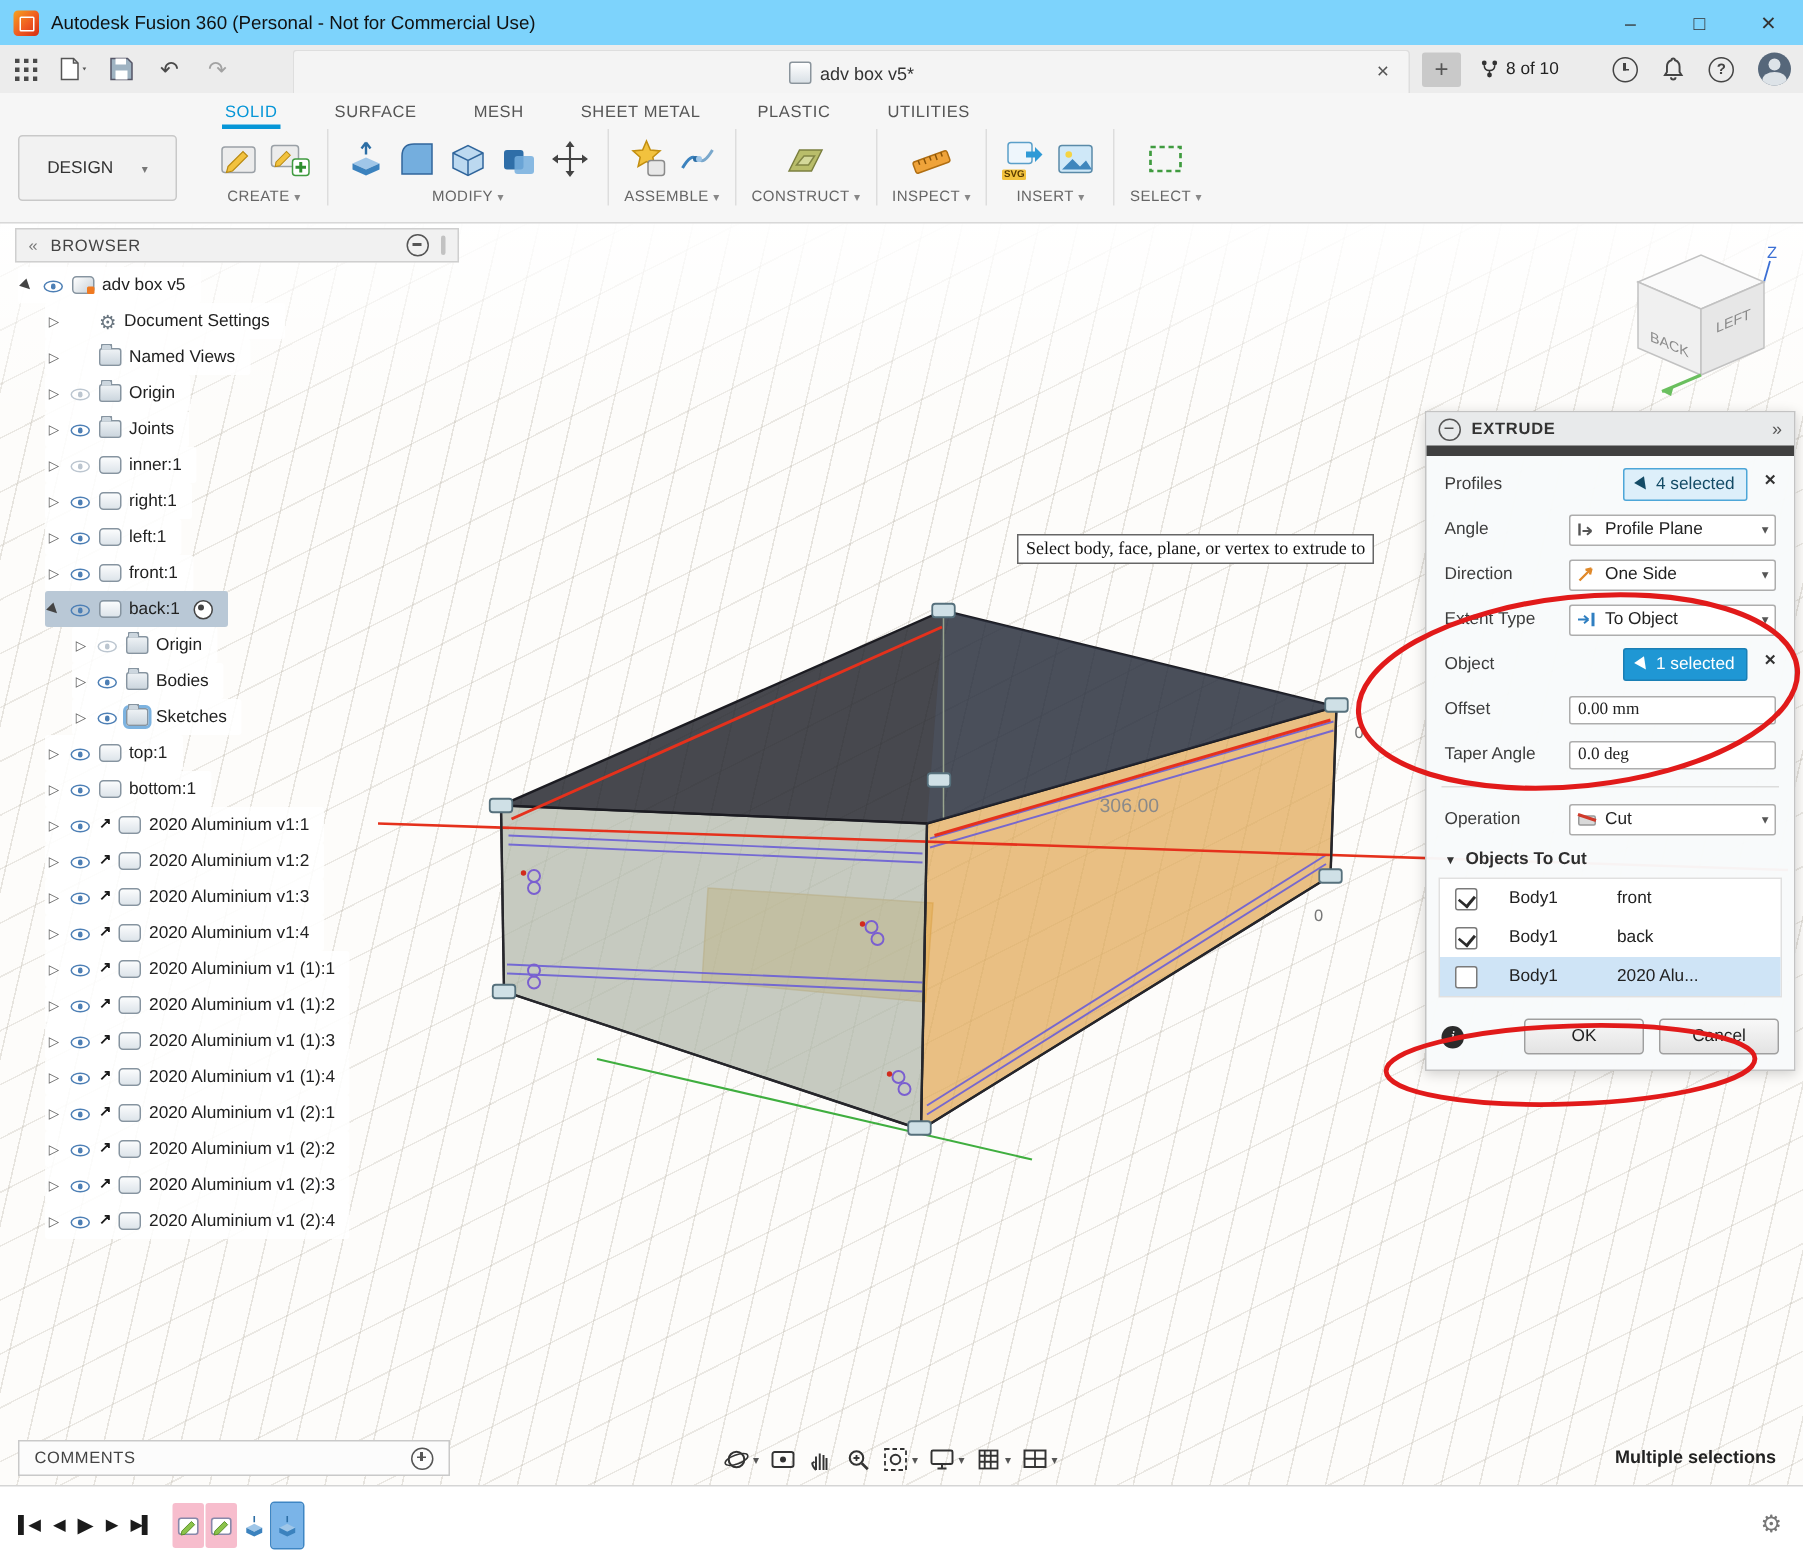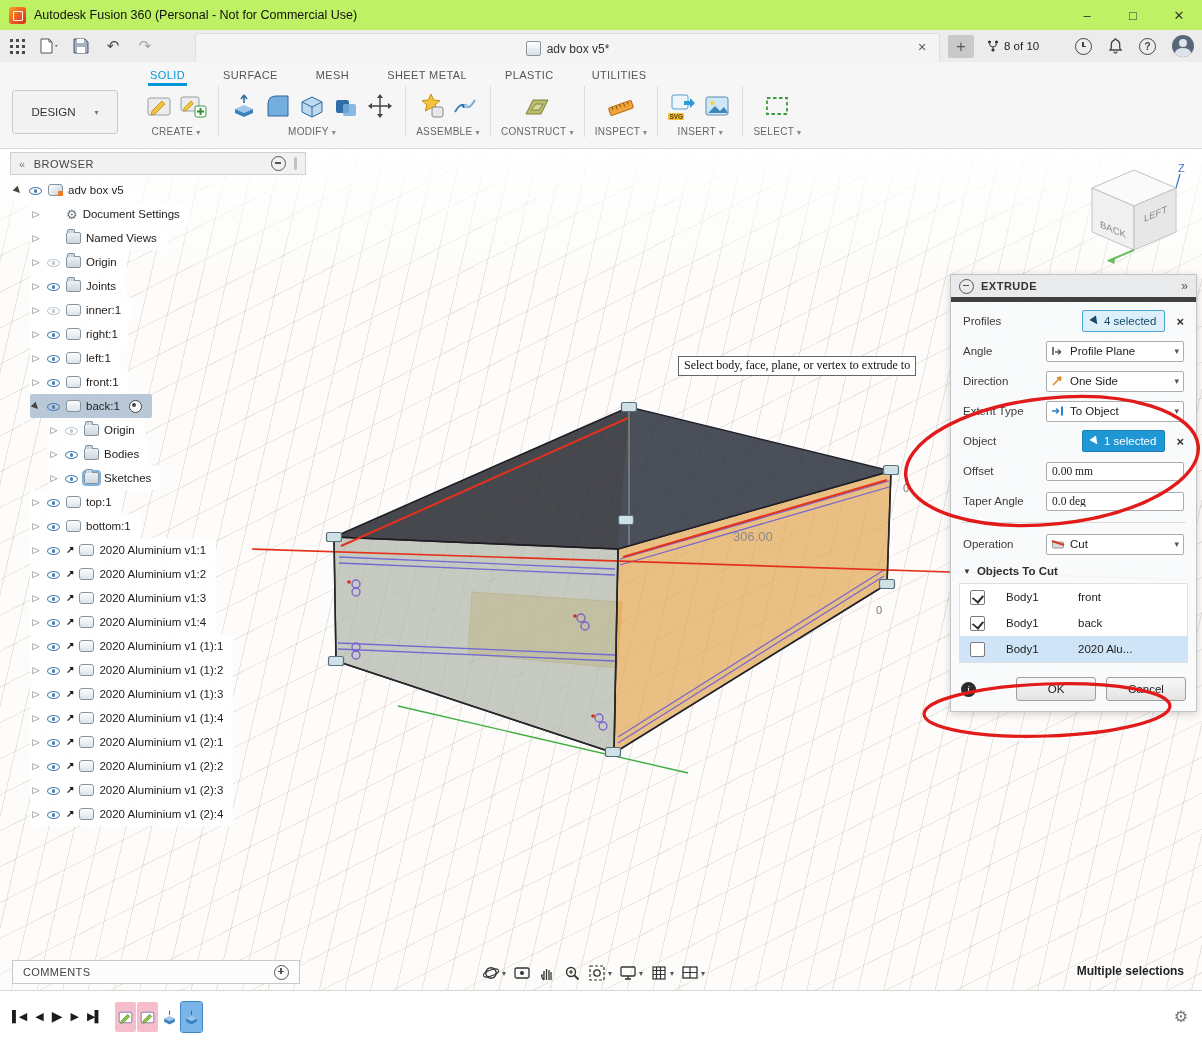--- a/index.html
+++ b/index.html
@@ -1,20 +1,20 @@
 <!DOCTYPE html>
 <html><head>
 <meta charset="utf-8">
 <style>
   html,body{margin:0;padding:0}
   body{width:1202px;height:1040px;position:relative;overflow:hidden;background:#fff;
        font-family:"Liberation Sans", sans-serif;color:#222;-webkit-font-smoothing:antialiased}
 
   
-  .titlebar{position:absolute;left:0;top:0;width:1202px;height:30px;background:#bef264;border-bottom:1px solid #e3e3e3;display:flex;align-items:center;z-index:6}
+  .titlebar{position:absolute;left:0;top:0;width:1202px;height:30px;background:#7dd3fc;border-bottom:1px solid #e3e3e3;display:flex;align-items:center;z-index:6}
   .app-logo{width:17px;height:17px;margin:0 8px 0 9px;border-radius:3px;background:linear-gradient(135deg,#f6a21f,#ef5a22 55%,#d62d12);position:relative}
   .app-logo::after{content:"";position:absolute;left:4px;top:4px;width:8px;height:8px;border:1.5px solid #fff;border-radius:1px}
   .title-text{font-size:12.5px;color:#111}
   .win-controls{margin-left:auto;display:flex}
   .win-btn{width:46px;height:30px;display:flex;align-items:center;justify-content:center;font-size:13px;color:#333}
   
   .qatrow{position:absolute;left:0;top:30px;width:1202px;height:32px;background:#ececec;border-bottom:1px solid #dadada;z-index:6}
   .qat-icons{position:absolute;left:6px;top:0;height:32px;display:flex;align-items:center;gap:10px}
   .qat-ic{width:22px;height:22px;display:flex;align-items:center;justify-content:center;color:#4a4a4a;font-size:15px}
   .qat-ic svg{display:block}
@@ -82,27 +82,27 @@
   .t-ico.folder::before{content:"";position:absolute;top:-4px;left:0px;width:6px;height:3px;background:#ccd6de;border:1.3px solid #8694a0;border-bottom:none;border-radius:2px 2px 0 0}
   .t-ico.design{background:linear-gradient(135deg,#ffffff,#c8d1d8);position:relative}
   .t-ico.design::after{content:"";position:absolute;right:-1px;bottom:-1px;width:5px;height:5px;background:#ef7a22;border-radius:1px}
   .t-ico.accent{outline:2px solid #7db3e0}
   .t-gear{font-size:13px;color:#6a7680;line-height:1;flex:none}
   .t-link{font-size:10px;font-weight:bold;color:#1a1a1a;flex:none;line-height:1}
   .t-radio{width:11px;height:11px;border:1.4px solid #444;border-radius:50%;position:relative;flex:none;margin-left:4px;background:#fff}
   .t-radio::after{content:"";position:absolute;left:2.5px;top:2.5px;width:4px;height:4px;border-radius:50%;background:#444}
   
   .extrude{position:absolute;left:950px;top:274px;width:247px;z-index:5;background:rgba(248,250,251,.97);border:1px solid #c3c3c3;box-shadow:0 2px 8px rgba(0,0,0,.18);box-sizing:border-box}
-  .ex-hdr{height:22px;background:#e8eaeb;border-bottom:5px solid #404040;display:flex;align-items:center;gap:7px;padding:0 8px}
+  .ex-hdr{height:22px;background:#e8eaeb;border-bottom:7px solid #404040;display:flex;align-items:center;gap:7px;padding:0 8px}
   .ex-title{font-size:11px;font-weight:bold;color:#333;letter-spacing:.5px}
   .ex-pin{margin-left:auto;color:#555;font-size:12px}
   .ex-body{padding:4px 0 0}
   .ex-row{height:30px;display:flex;align-items:center;padding:0 12px;box-sizing:border-box}
   .ex-label{width:80px;font-size:11.5px;color:#3c3c3c;flex:none}
-  .ex-ctrl{display:flex;align-items:center;gap:5px;margin-left:auto}
+  .ex-ctrl{display:flex;align-items:flex-start;gap:5px;margin-left:auto}
   .tbtn{width:32px;height:25px;border:1px solid #b0b0b0;border-radius:3px;background:#f4f4f4;display:flex;align-items:center;justify-content:center}
   .tbtn.sel{background:#cde9f7;border-color:#2f9ad6}
   .tbtn svg{display:block}
   .chip{height:20px;display:flex;align-items:center;gap:5px;padding:0 8px;border-radius:2px;font-size:11.5px}
   .chip.light{background:#ddeffa;border:1px solid #4da6d8;color:#134b66}
   .chip.blue{background:#1f97d4;border:1px solid #1a7fb5;color:#fff}
   .cursor-ic{width:0;height:0;border-left:4px solid transparent;border-right:4px solid transparent;border-top:8px solid currentColor;transform:rotate(-35deg)}
   .xclr{font-size:13px;color:#333;margin-left:6px;font-weight:bold}
   .ex-select{width:138px;height:21px;background:#fff;border:1px solid #adadad;border-radius:2px;display:flex;align-items:center;gap:5px;padding:0 4px;box-sizing:border-box;font-size:11.5px;color:#222}
   .sel-caret{margin-left:auto;color:#555;font-size:9px}

